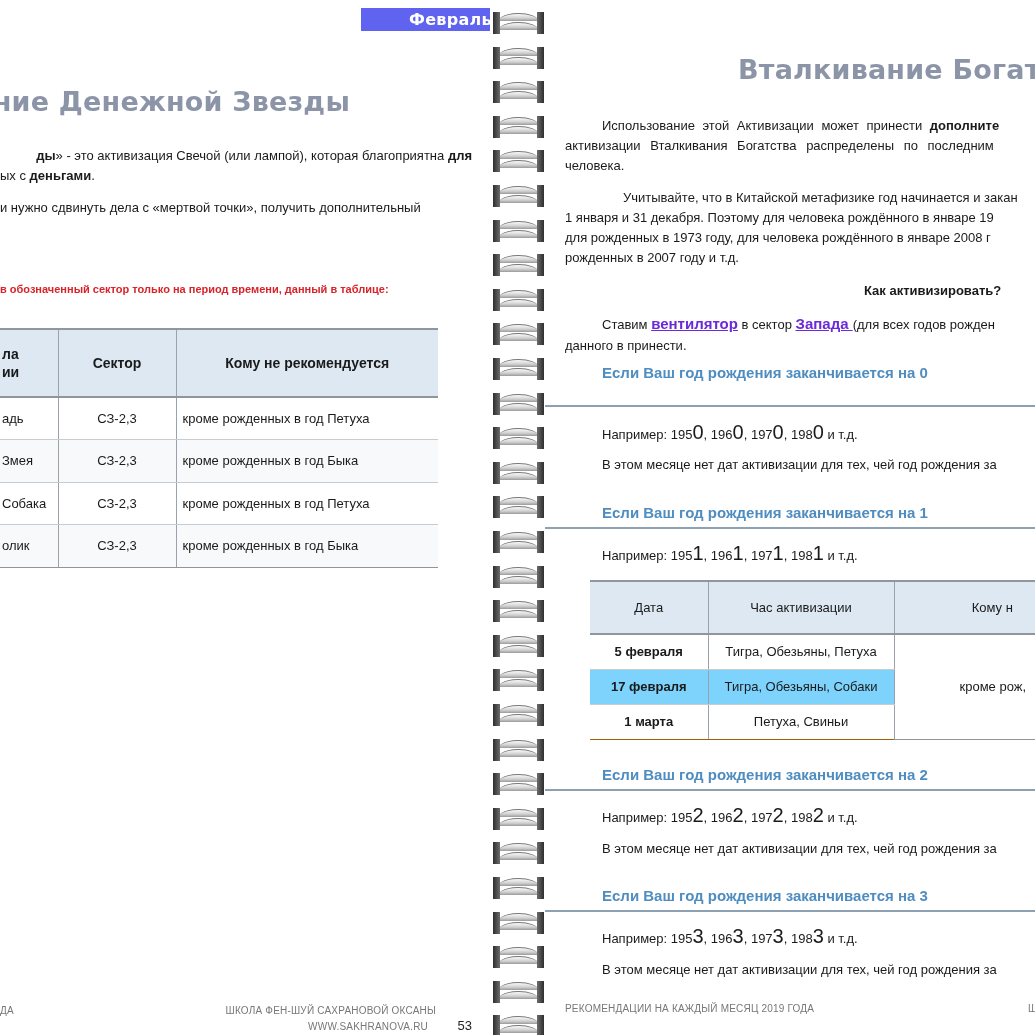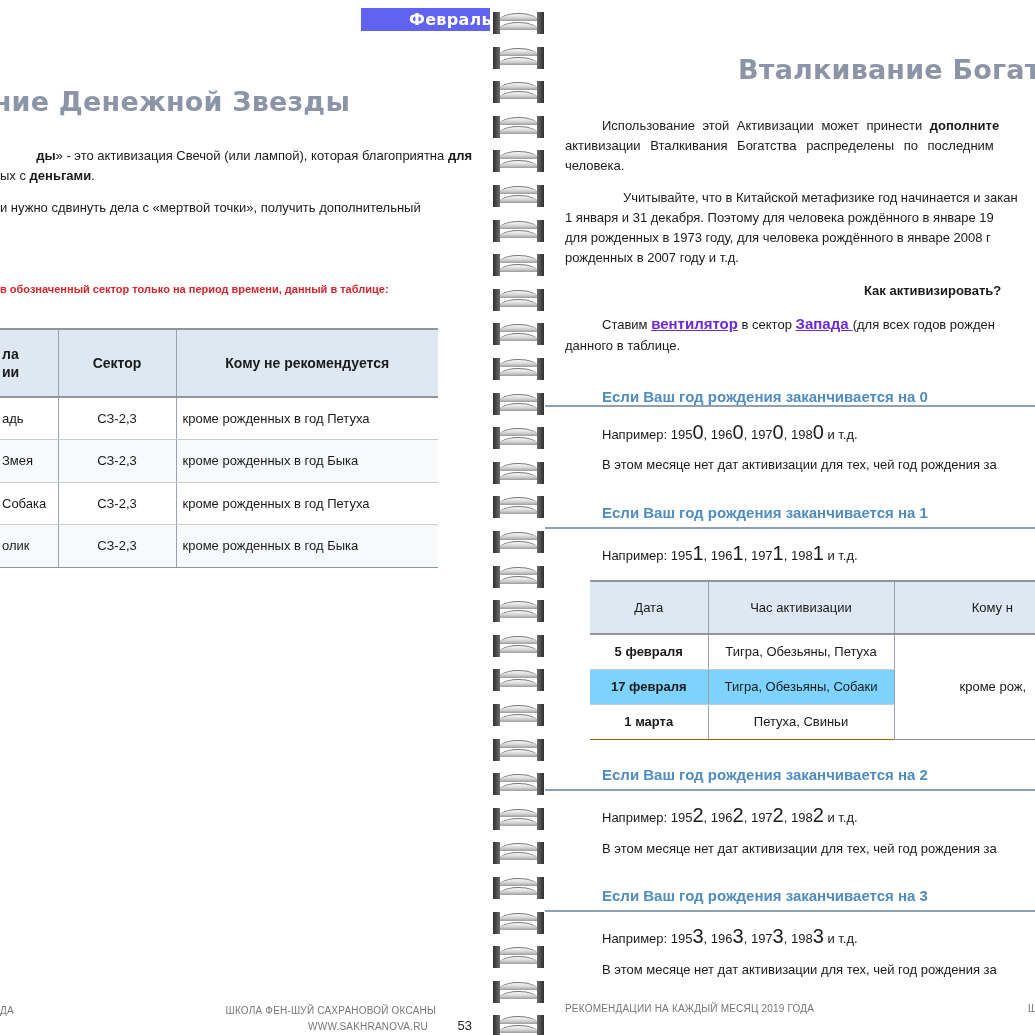--- a/index.html
+++ b/index.html
@@ -315,23 +315,23 @@
   <div class="para" style="left:70px; top:188px;margin-left:8px;">Учитывайте, что в Китайской метафизике год начинается и закан</div>
   <div class="para" style="left:20px; top:208px;">1 января и 31 декабря. Поэтому для человека рождённого в январе 19</div>
   <div class="para" style="left:20px; top:228px;">для рожденных в 1973 году, для человека рождённого в январе 2008 г</div>
   <div class="para" style="left:20px; top:248px;">рожденных в 2007 году и т.д.</div>
 
   <div class="sub-heading" style="left:319px; top:283px;">Как активизировать?</div>
 
   <div class="para" style="left:57px; top:314px;">
     <span>Ставим </span><span class="link-red">вентилятор</span><span> в сектор </span><span class="link-red">Запада </span><span>(для всех годов рожден</span>
   </div>
-  <div class="para" style="left:20px; top:336px;">данного в таблице.</div>
-
-  <div class="section-h" style="top:388px;">Если Ваш год рождения заканчивается на 0</div>
+  <div class="para" style="left:20px; top:336px;">данного в принести.</div>
+
+  <div class="section-h" style="top:364px;">Если Ваш год рождения заканчивается на 0</div>
   <div class="section-rule" style="top:405px;"></div>
   <div class="example" style="top:421px;"><span>Например: </span><span><span>195</span><span class="big">0</span></span>, <span><span>196</span><span class="big">0</span></span>, <span><span>197</span><span class="big">0</span></span>, <span><span>198</span><span class="big">0</span></span><span> и т.д.</span></div>
   <div class="note" style="top:457px;">В этом месяце нет дат активизации для тех, чей год рождения за</div>
 
   <div class="section-h" style="top:504px;">Если Ваш год рождения заканчивается на 1</div>
   <div class="section-rule" style="top:527px;"></div>
   <div class="example" style="top:542px;"><span>Например: </span><span><span>195</span><span class="big">1</span></span>, <span><span>196</span><span class="big">1</span></span>, <span><span>197</span><span class="big">1</span></span>, <span><span>198</span><span class="big">1</span></span><span> и т.д.</span></div>
 
   <table class="tbl-right">
     <thead>

